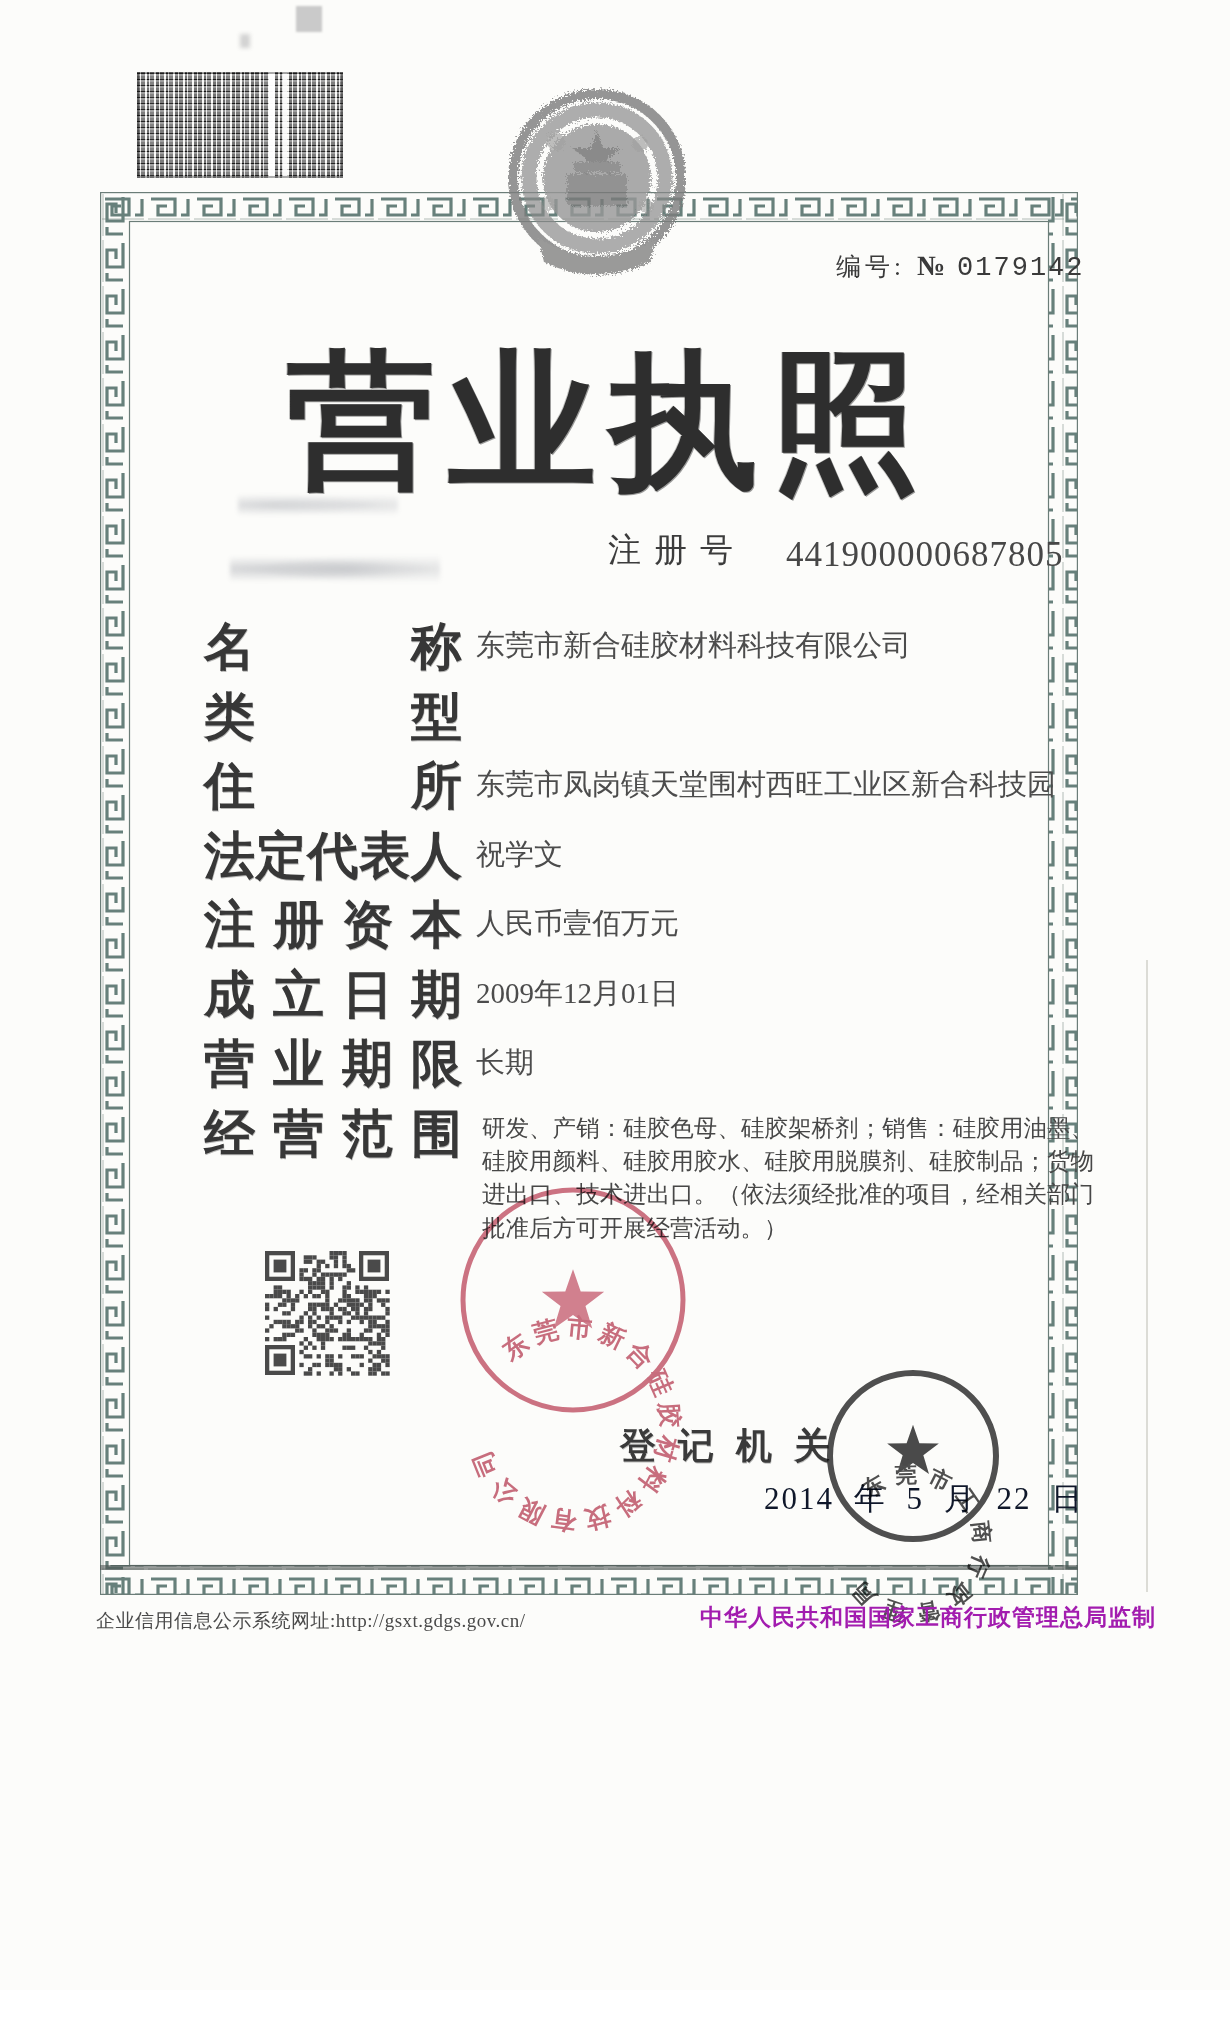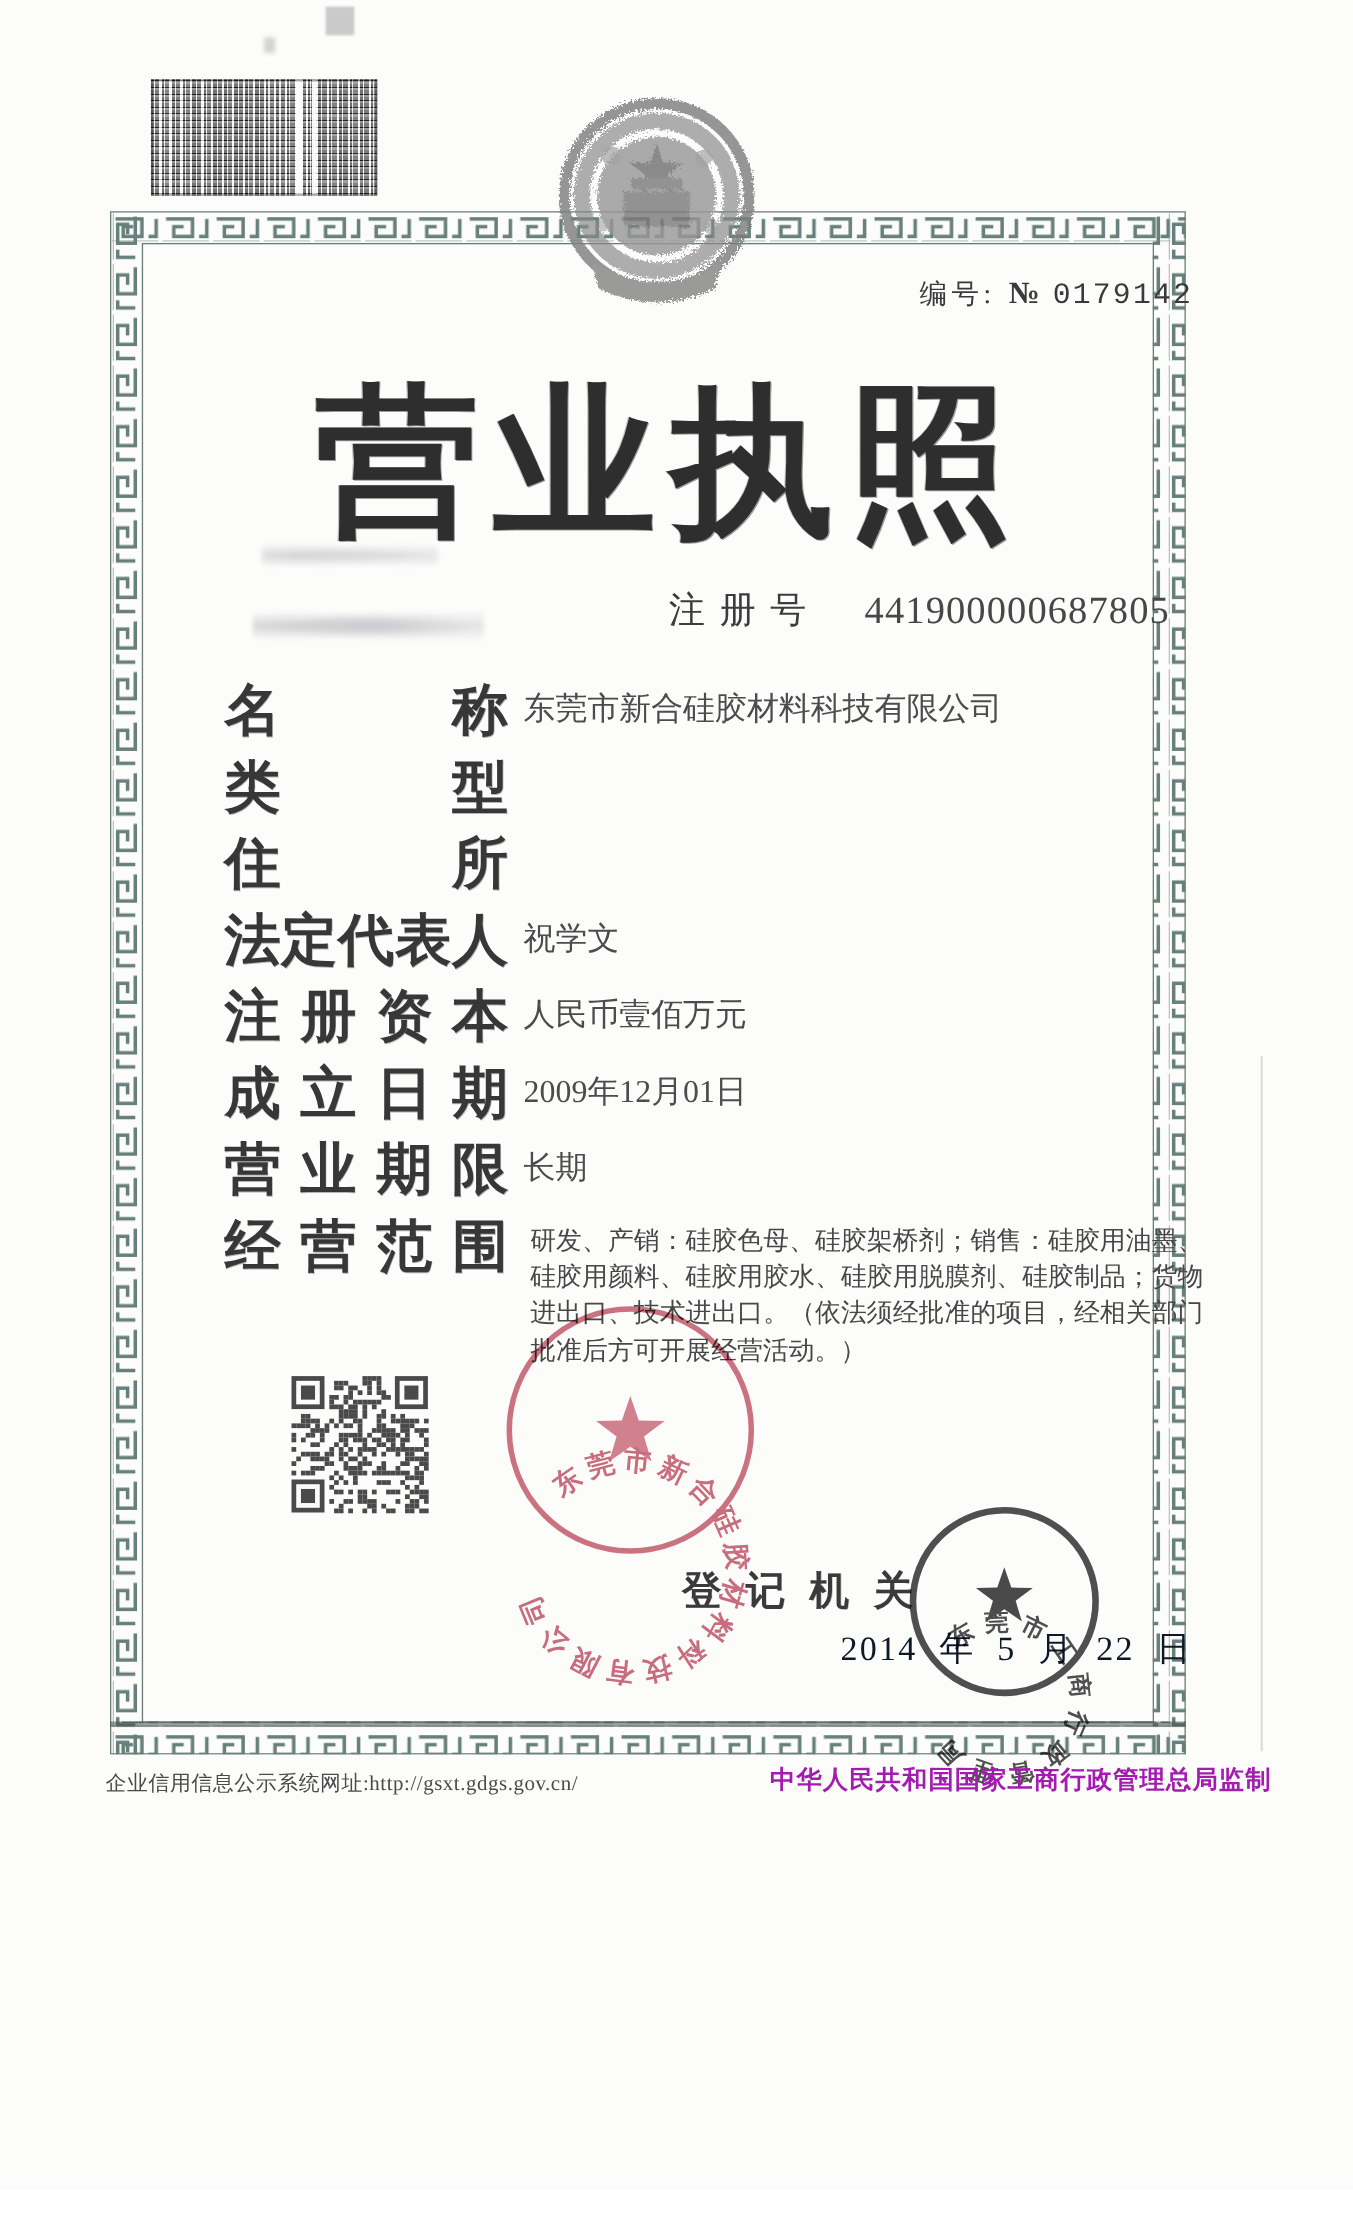--- a/index.html
+++ b/index.html
@@ -28,21 +28,21 @@
   .serial .sym{font-size:28px;font-weight:700;}
   .serial .num{font-size:27px;font-family:"Liberation Mono","DejaVu Sans Mono",monospace;letter-spacing:2px;}
   
   .title{
     position:absolute;left:287px;top:338px;width:632px;height:168px;
     display:flex;justify-content:space-between;align-items:center;
     font-size:148px;font-weight:900;color:#2e2e2e;line-height:1;
     text-shadow:1px 1px 0 rgba(40,40,40,.45), -1px 0 0 rgba(60,60,60,.3);
   }
   
-  .regno{position:absolute;left:608px;top:524px;display:flex;align-items:flex-end;gap:26px;}
+  .regno{position:absolute;left:608px;top:524px;display:flex;align-items:center;gap:26px;}
   .regno .lab{font-size:33px;letter-spacing:13px;color:#3c3c3c;}
   .regno .val{font-size:35px;color:#474747;letter-spacing:1px;}
   
   .rows{position:absolute;left:204px;top:618px;width:892px;}
   .row{display:flex;align-items:flex-start;height:69.5px;}
   .row.scope{height:auto;}
   .lbl{
     width:258px;flex:0 0 258px;font-size:51px;font-weight:700;color:#373737;
     text-align:justify;text-align-last:justify;line-height:1.15;
     text-shadow:.5px .5px 0 rgba(50,50,50,.35);
@@ -144,20 +144,21 @@
   <div class="rows">
     <div class="row">
       <div class="lbl">名称</div>
       <div class="val">东莞市新合硅胶材料科技有限公司</div>
     </div>
     <div class="row">
       <div class="lbl">类型</div>
     </div>
     <div class="row">
       <div class="lbl">住所</div>
+      <div class="val">东莞市凤岗镇天堂围村西旺工业区新合科技园</div>
     </div>
     <div class="row">
       <div class="lbl">法定代表人</div>
       <div class="val">祝学文</div>
     </div>
     <div class="row">
       <div class="lbl">注册资本</div>
       <div class="val">人民币壹佰万元</div>
     </div>
     <div class="row">

